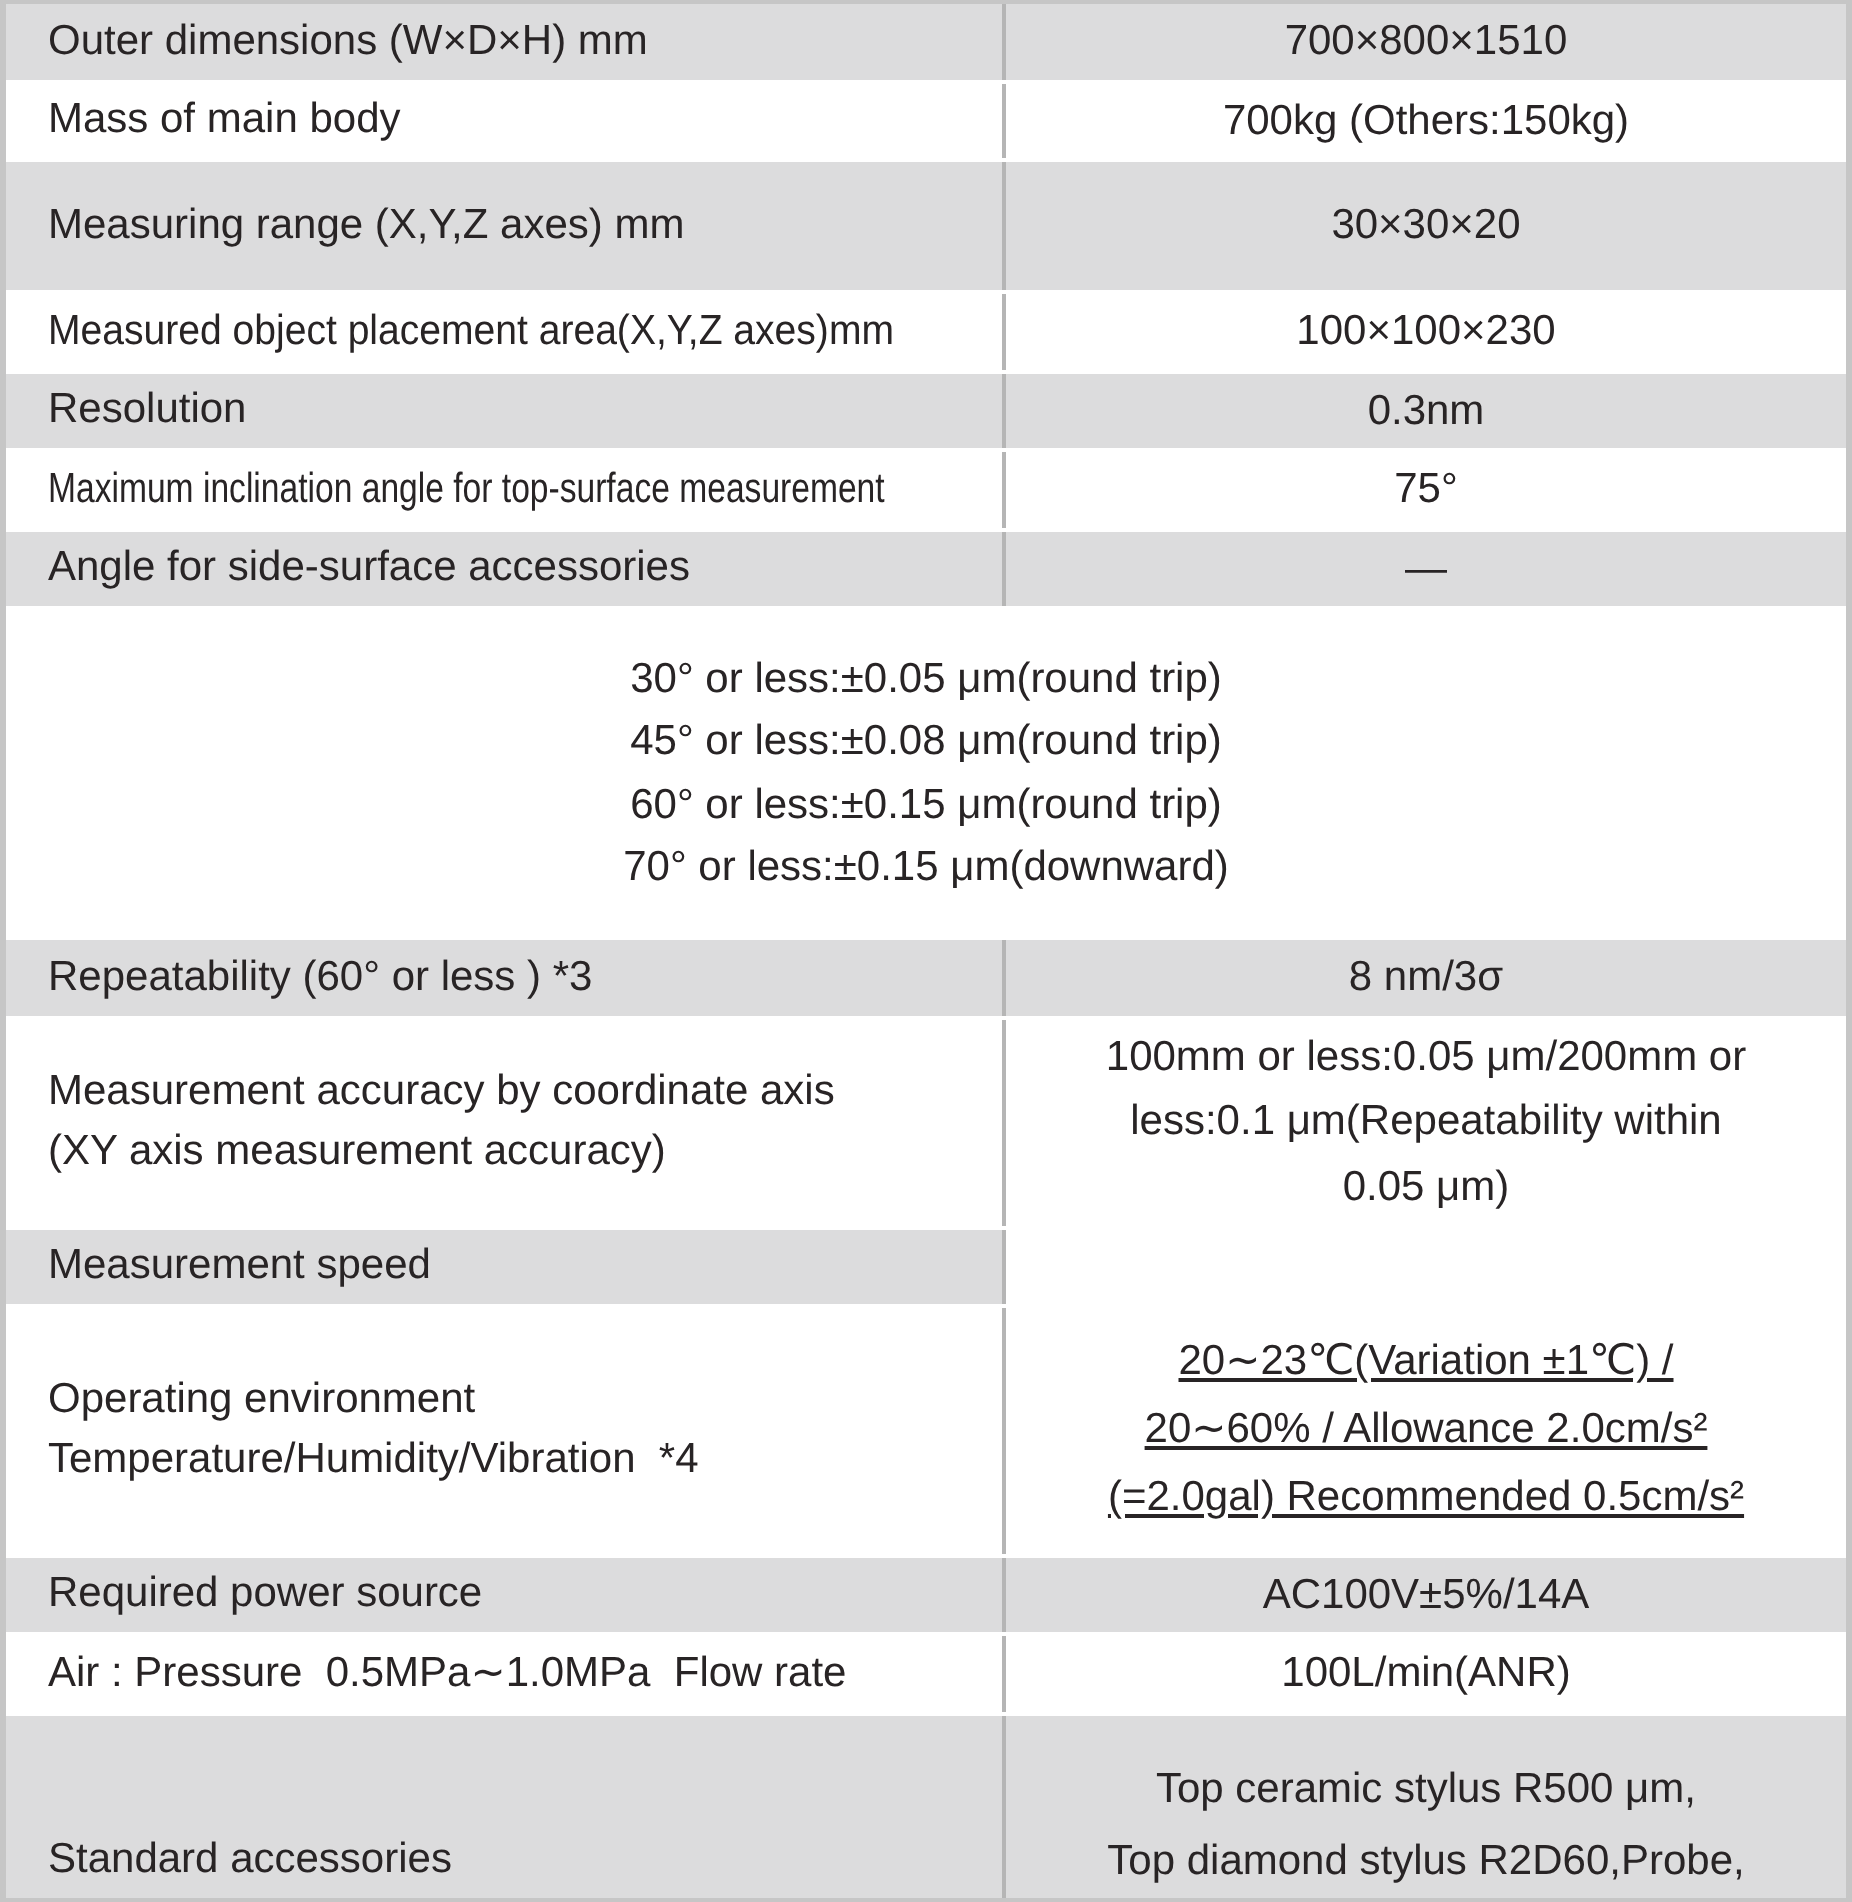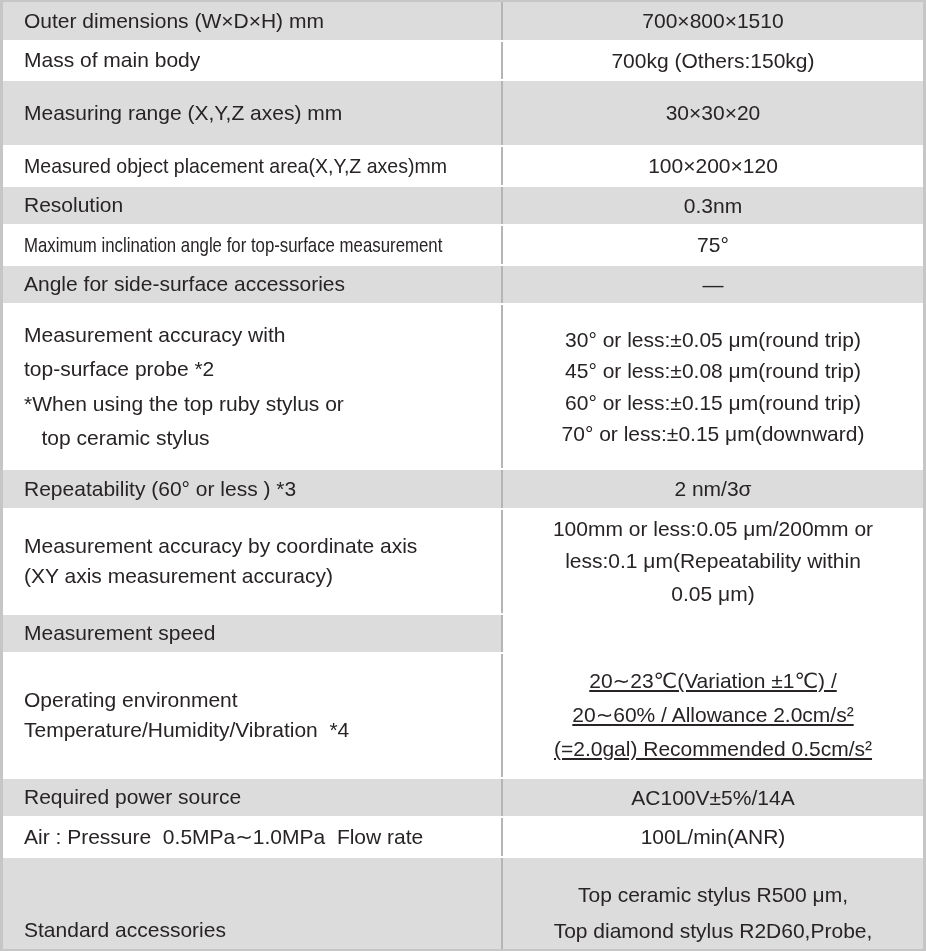--- a/index.html
+++ b/index.html
@@ -69,21 +69,21 @@
       </div>
       <div class="cell value">
         <span class="t">30×30×20</span>
       </div>
     </div>
     <div class="row r3">
       <div class="cell label">
         <span class="t">Measured object placement area(X,Y,Z axes)mm</span>
       </div>
       <div class="cell value">
-        <span class="t">100×200×120</span>
+        <span class="t">100×100×230</span>
       </div>
     </div>
     <div class="row r4">
       <div class="cell label">
         <span class="t">Resolution</span>
       </div>
       <div class="cell value">
         <span class="t">0.3nm</span>
       </div>
     </div>
@@ -97,39 +97,33 @@
     </div>
     <div class="row r6">
       <div class="cell label">
         <span class="t">Angle for side-surface accessories</span>
       </div>
       <div class="cell value">
         <span class="t">—</span>
       </div>
     </div>
     <div class="row r7">
-      <div class="cell label">
-        <span class="t">Measurement accuracy with
-top-surface probe *2
-*When using the top ruby stylus or
-&nbsp;&nbsp;&nbsp;top ceramic stylus</span>
-      </div>
       <div class="cell value">
         <span class="t">30° or less:±0.05 μm(round trip)
 45° or less:±0.08 μm(round trip)
 60° or less:±0.15 μm(round trip)
 70° or less:±0.15 μm(downward)</span>
       </div>
     </div>
     <div class="row r8">
       <div class="cell label">
         <span class="t">Repeatability (60° or less ) *3</span>
       </div>
       <div class="cell value">
-        <span class="t">2 nm/3σ</span>
+        <span class="t">8 nm/3σ</span>
       </div>
     </div>
     <div class="row r9">
       <div class="cell label">
         <span class="t">Measurement accuracy by coordinate axis
 (XY axis measurement accuracy)</span>
       </div>
       <div class="cell value">
         <span class="t">100mm or less:0.05 μm/200mm or
 less:0.1 μm(Repeatability within

